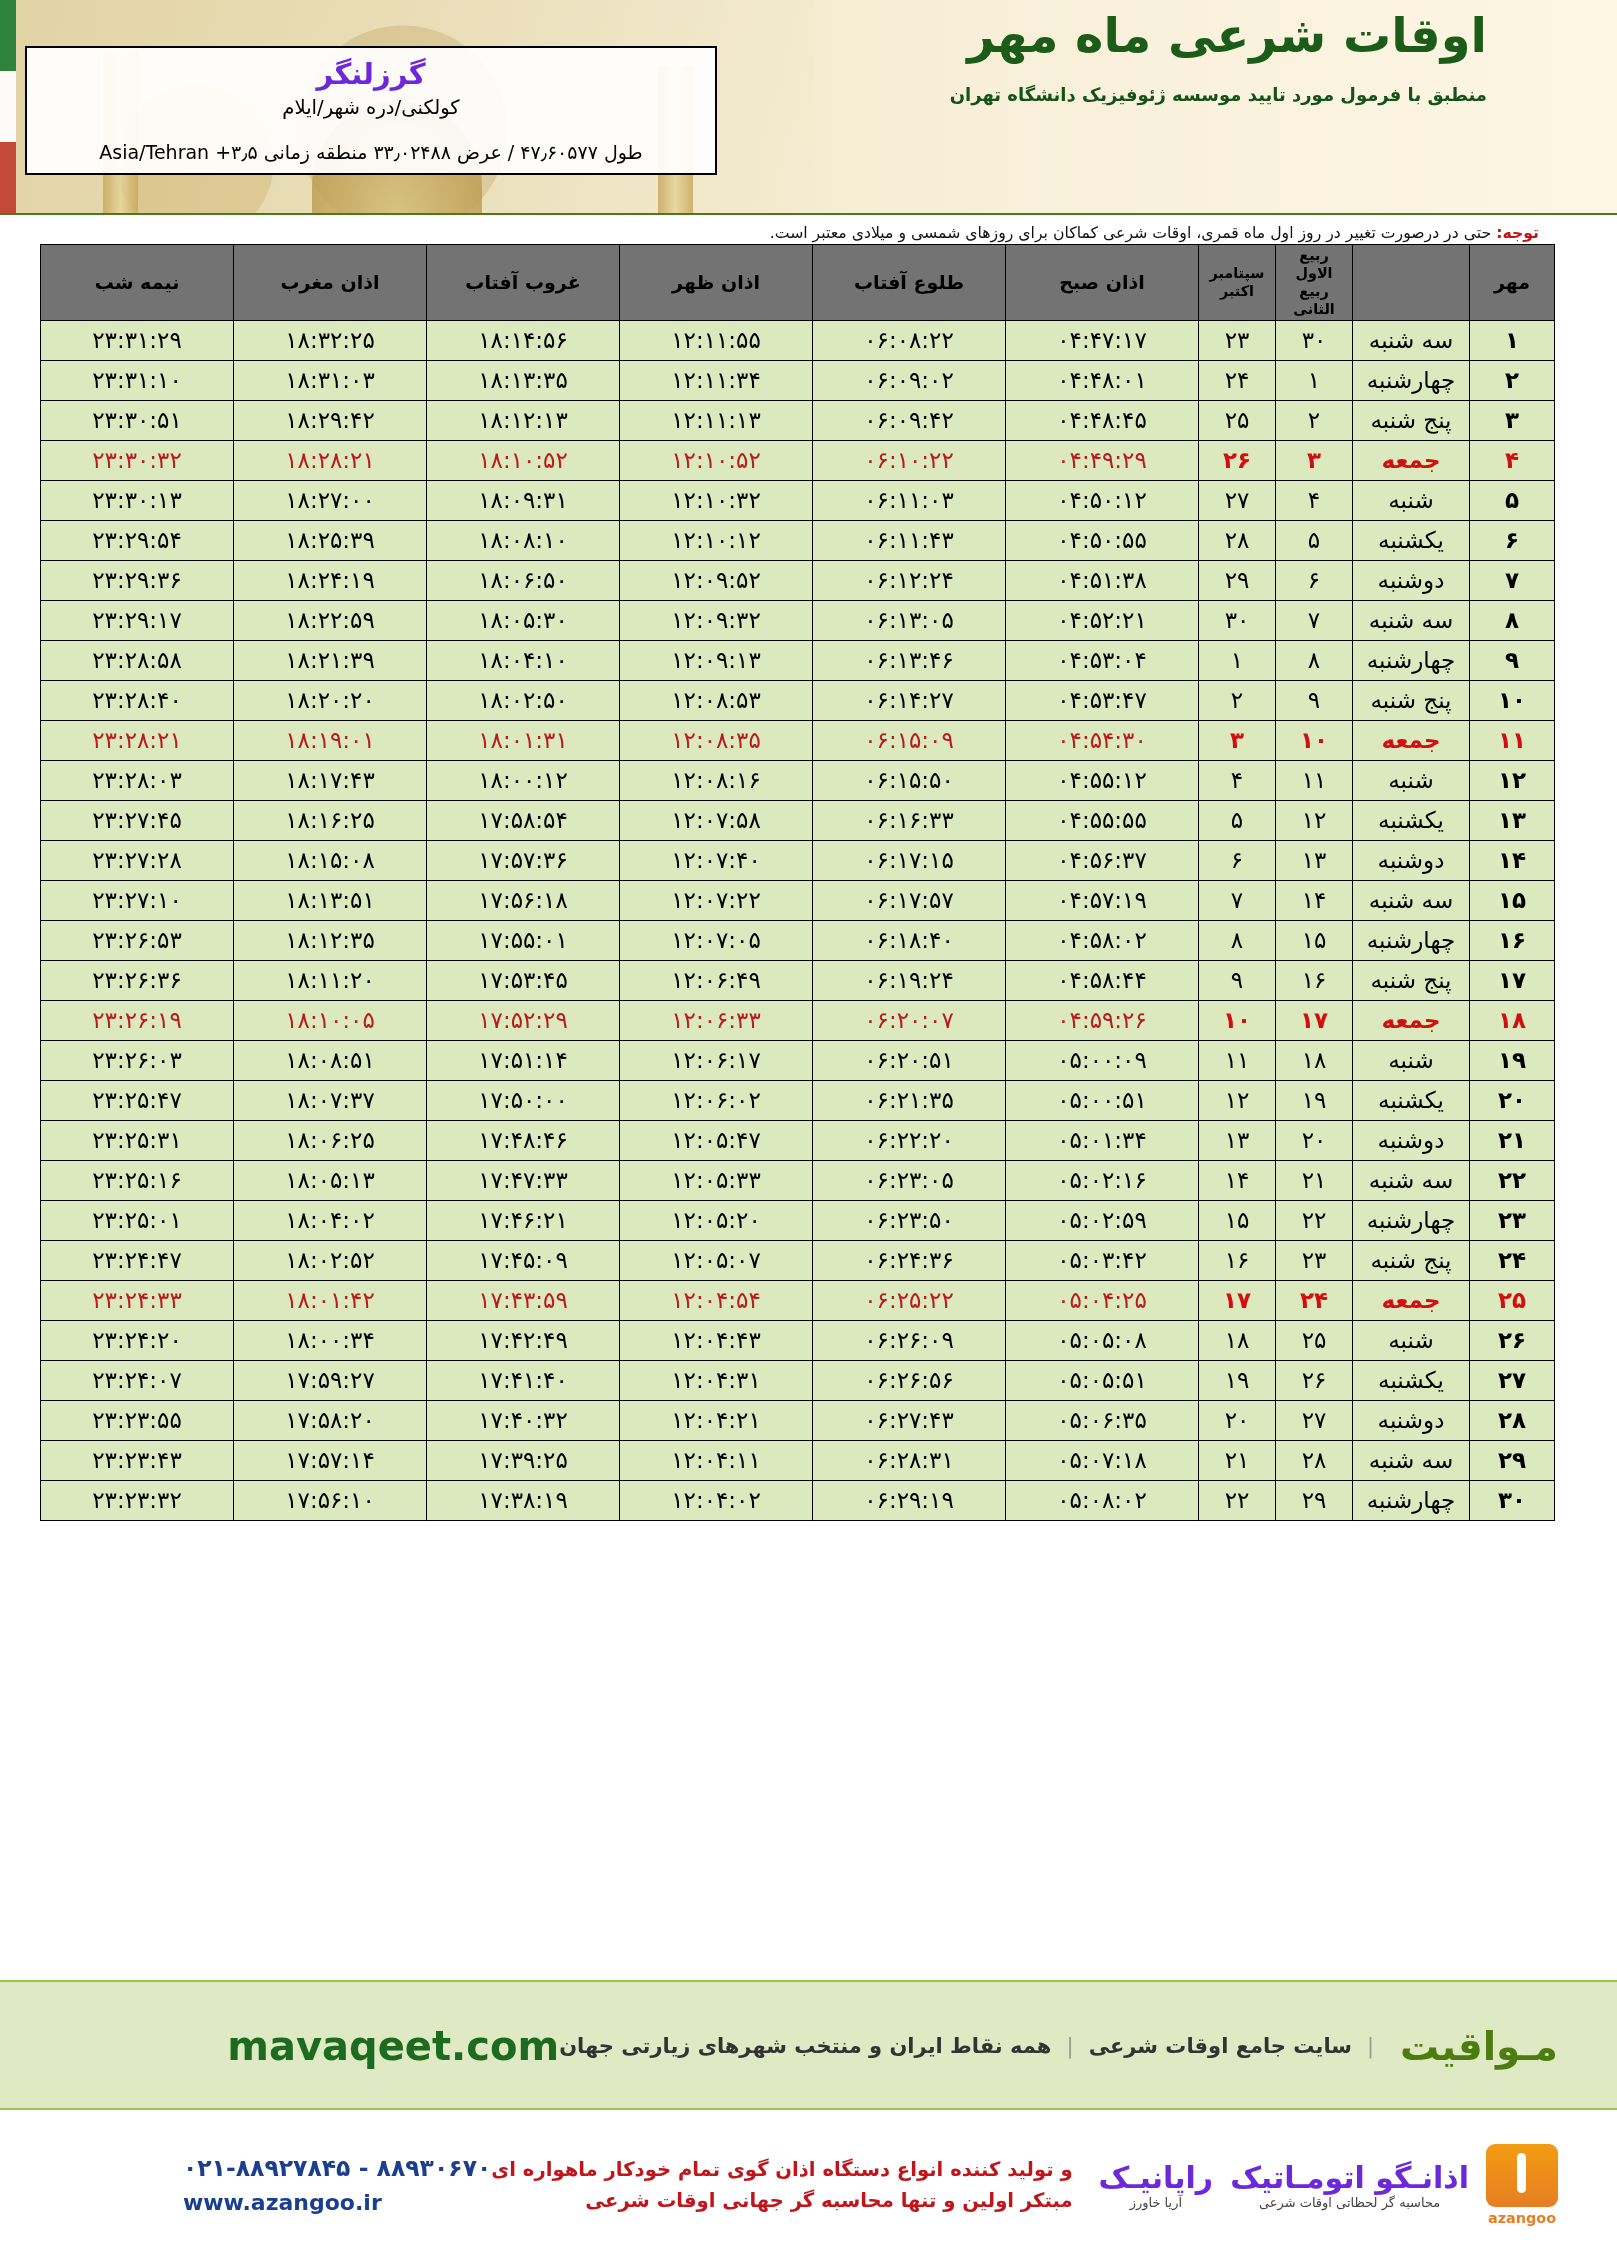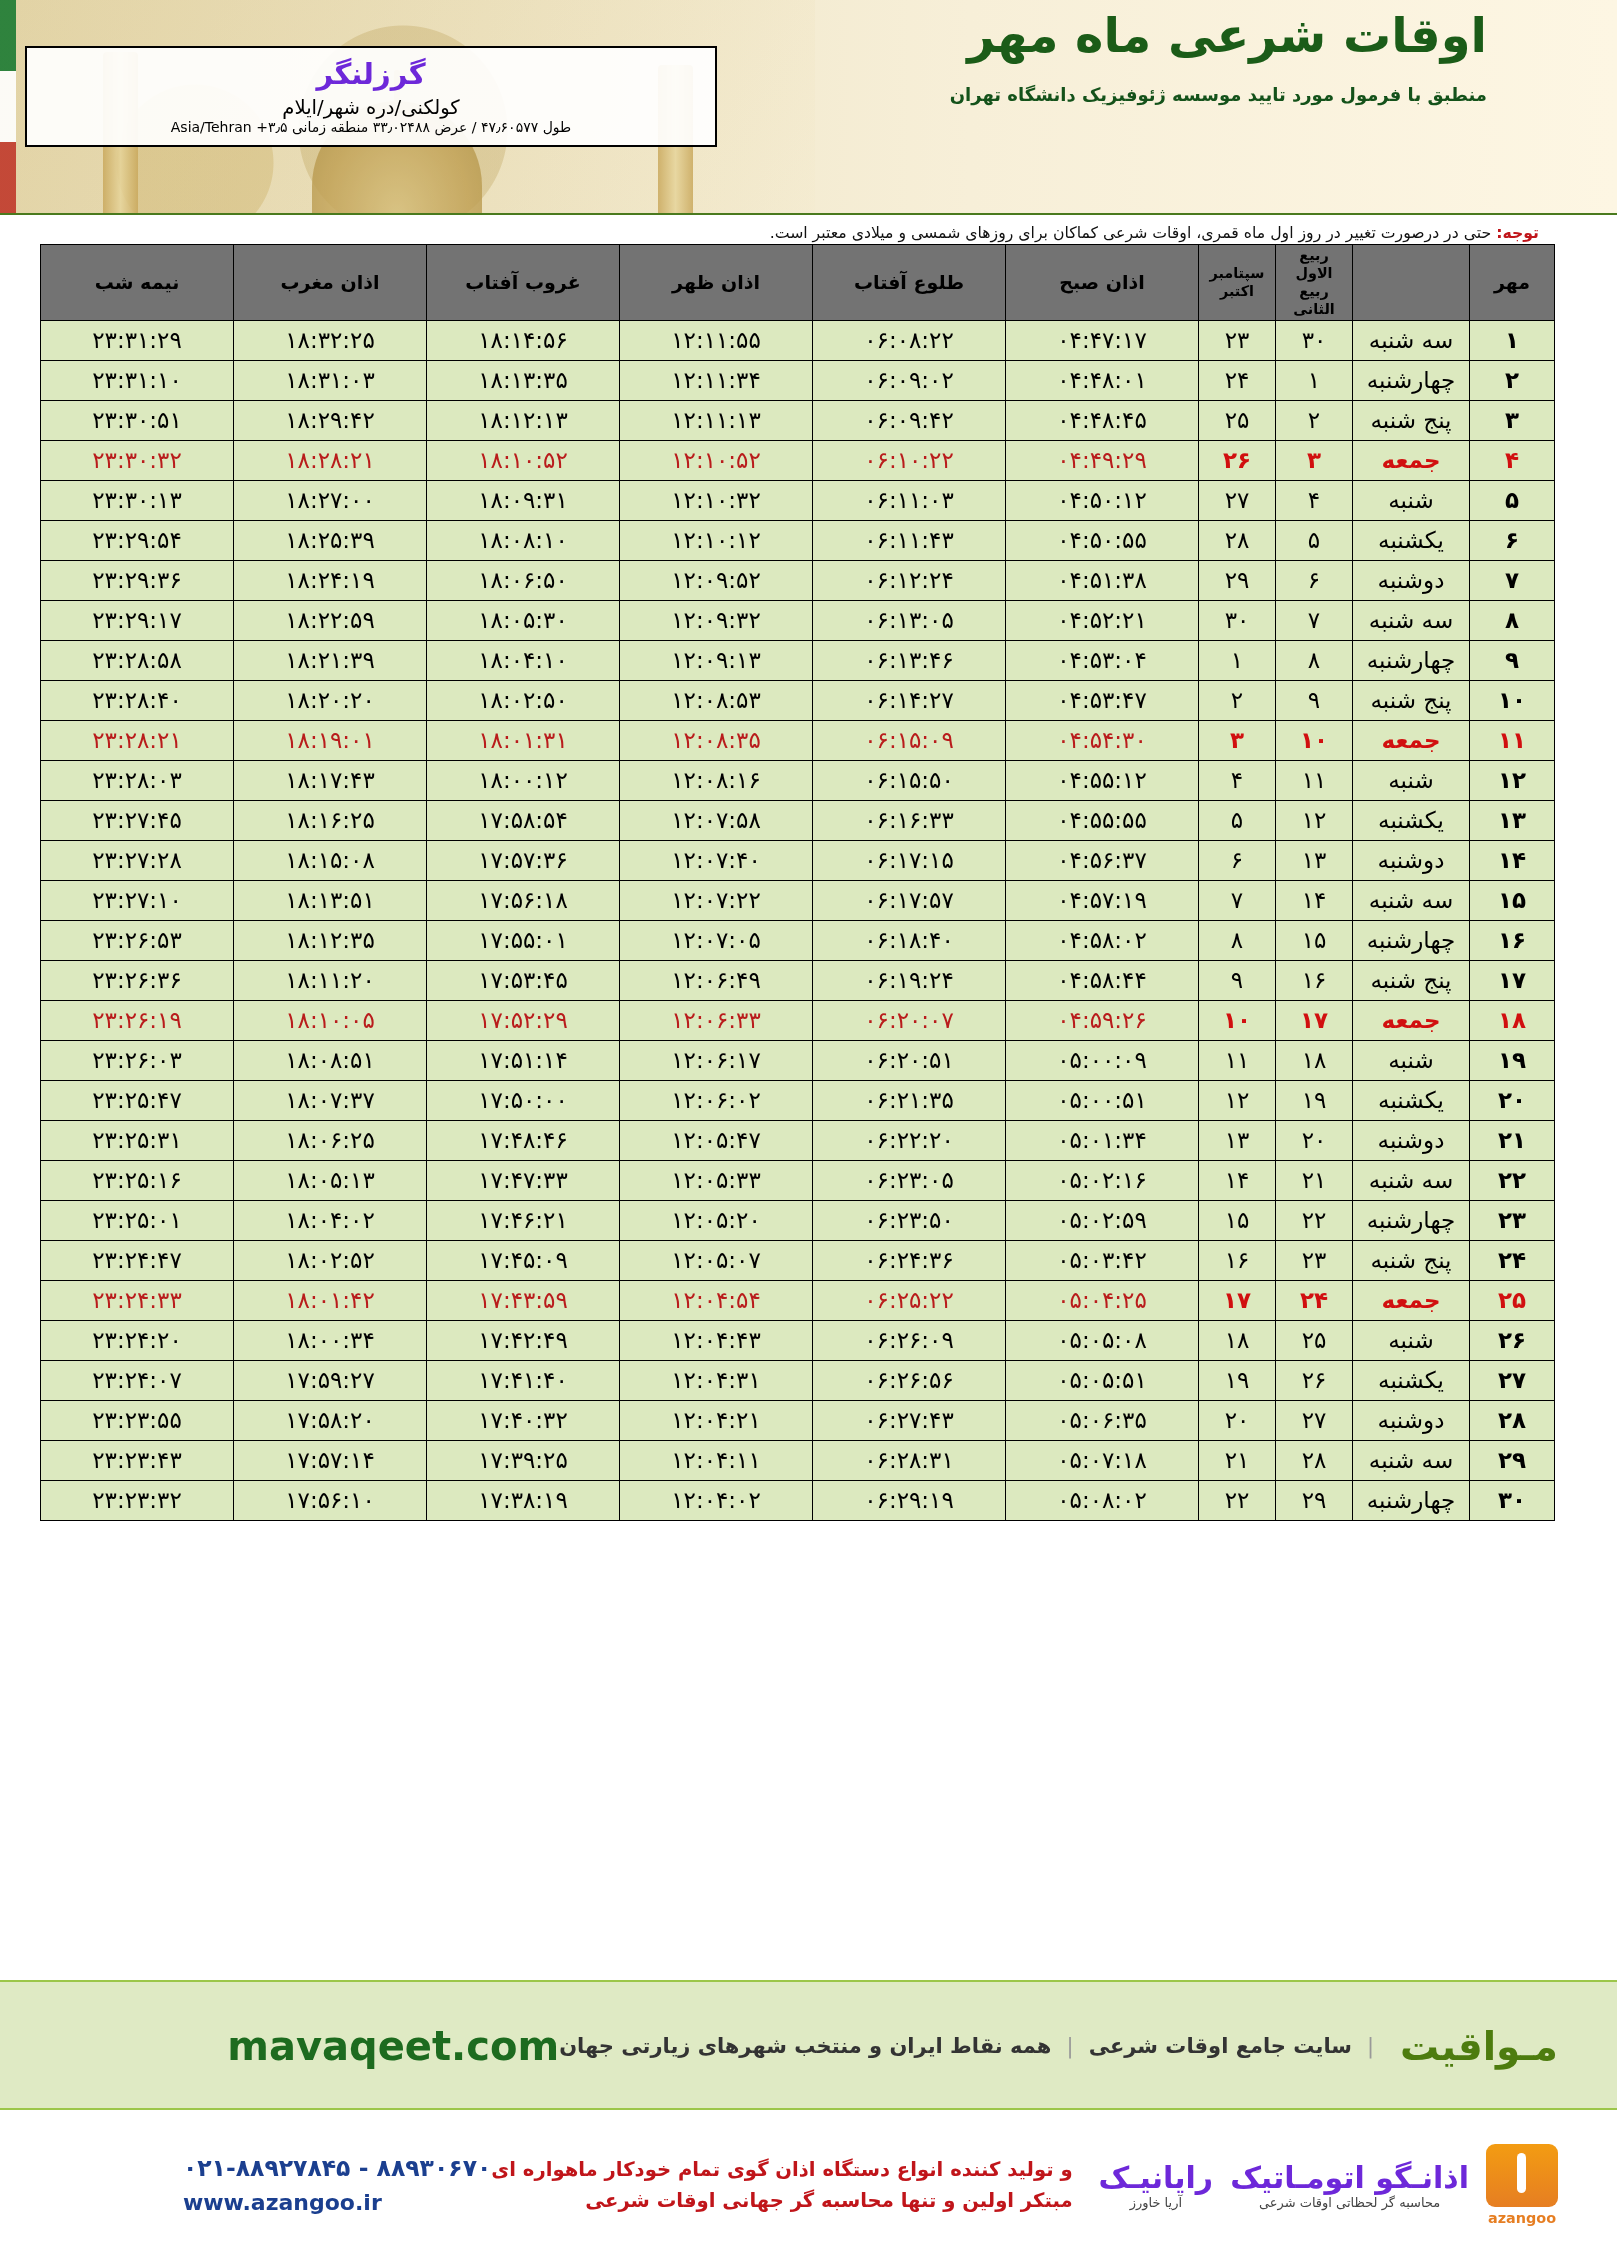--- a/index.html
+++ b/index.html
@@ -101,21 +101,21 @@
     right: 900px;
     width: 692px;
     border: 2px solid #000;
     background: rgba(255,255,255,0.92);
     padding: 9px 13px 10.4px;
     text-align: center;
     z-index: 6;
   }
   .loc-city { font-size: 29px; font-weight: bold; color:#6d28d9; line-height:1.2; }
   .loc-sub  { font-size: 19.6px; color:#000; margin-top: 3.9px; }
-  .loc-coords { font-size: 14px; color:#000; margin-top: 0; direction: rtl; }
+  .loc-coords { font-size: 19px; color:#000; margin-top: 22px; direction: rtl; }
 
   
   .note-line {
     position: absolute;
     top: 219px;
     right: 0;
     width: 100%;
     padding: 3.9px 78px 3.9px 65px;
     font-size: 15.7px;
     color: #111;

